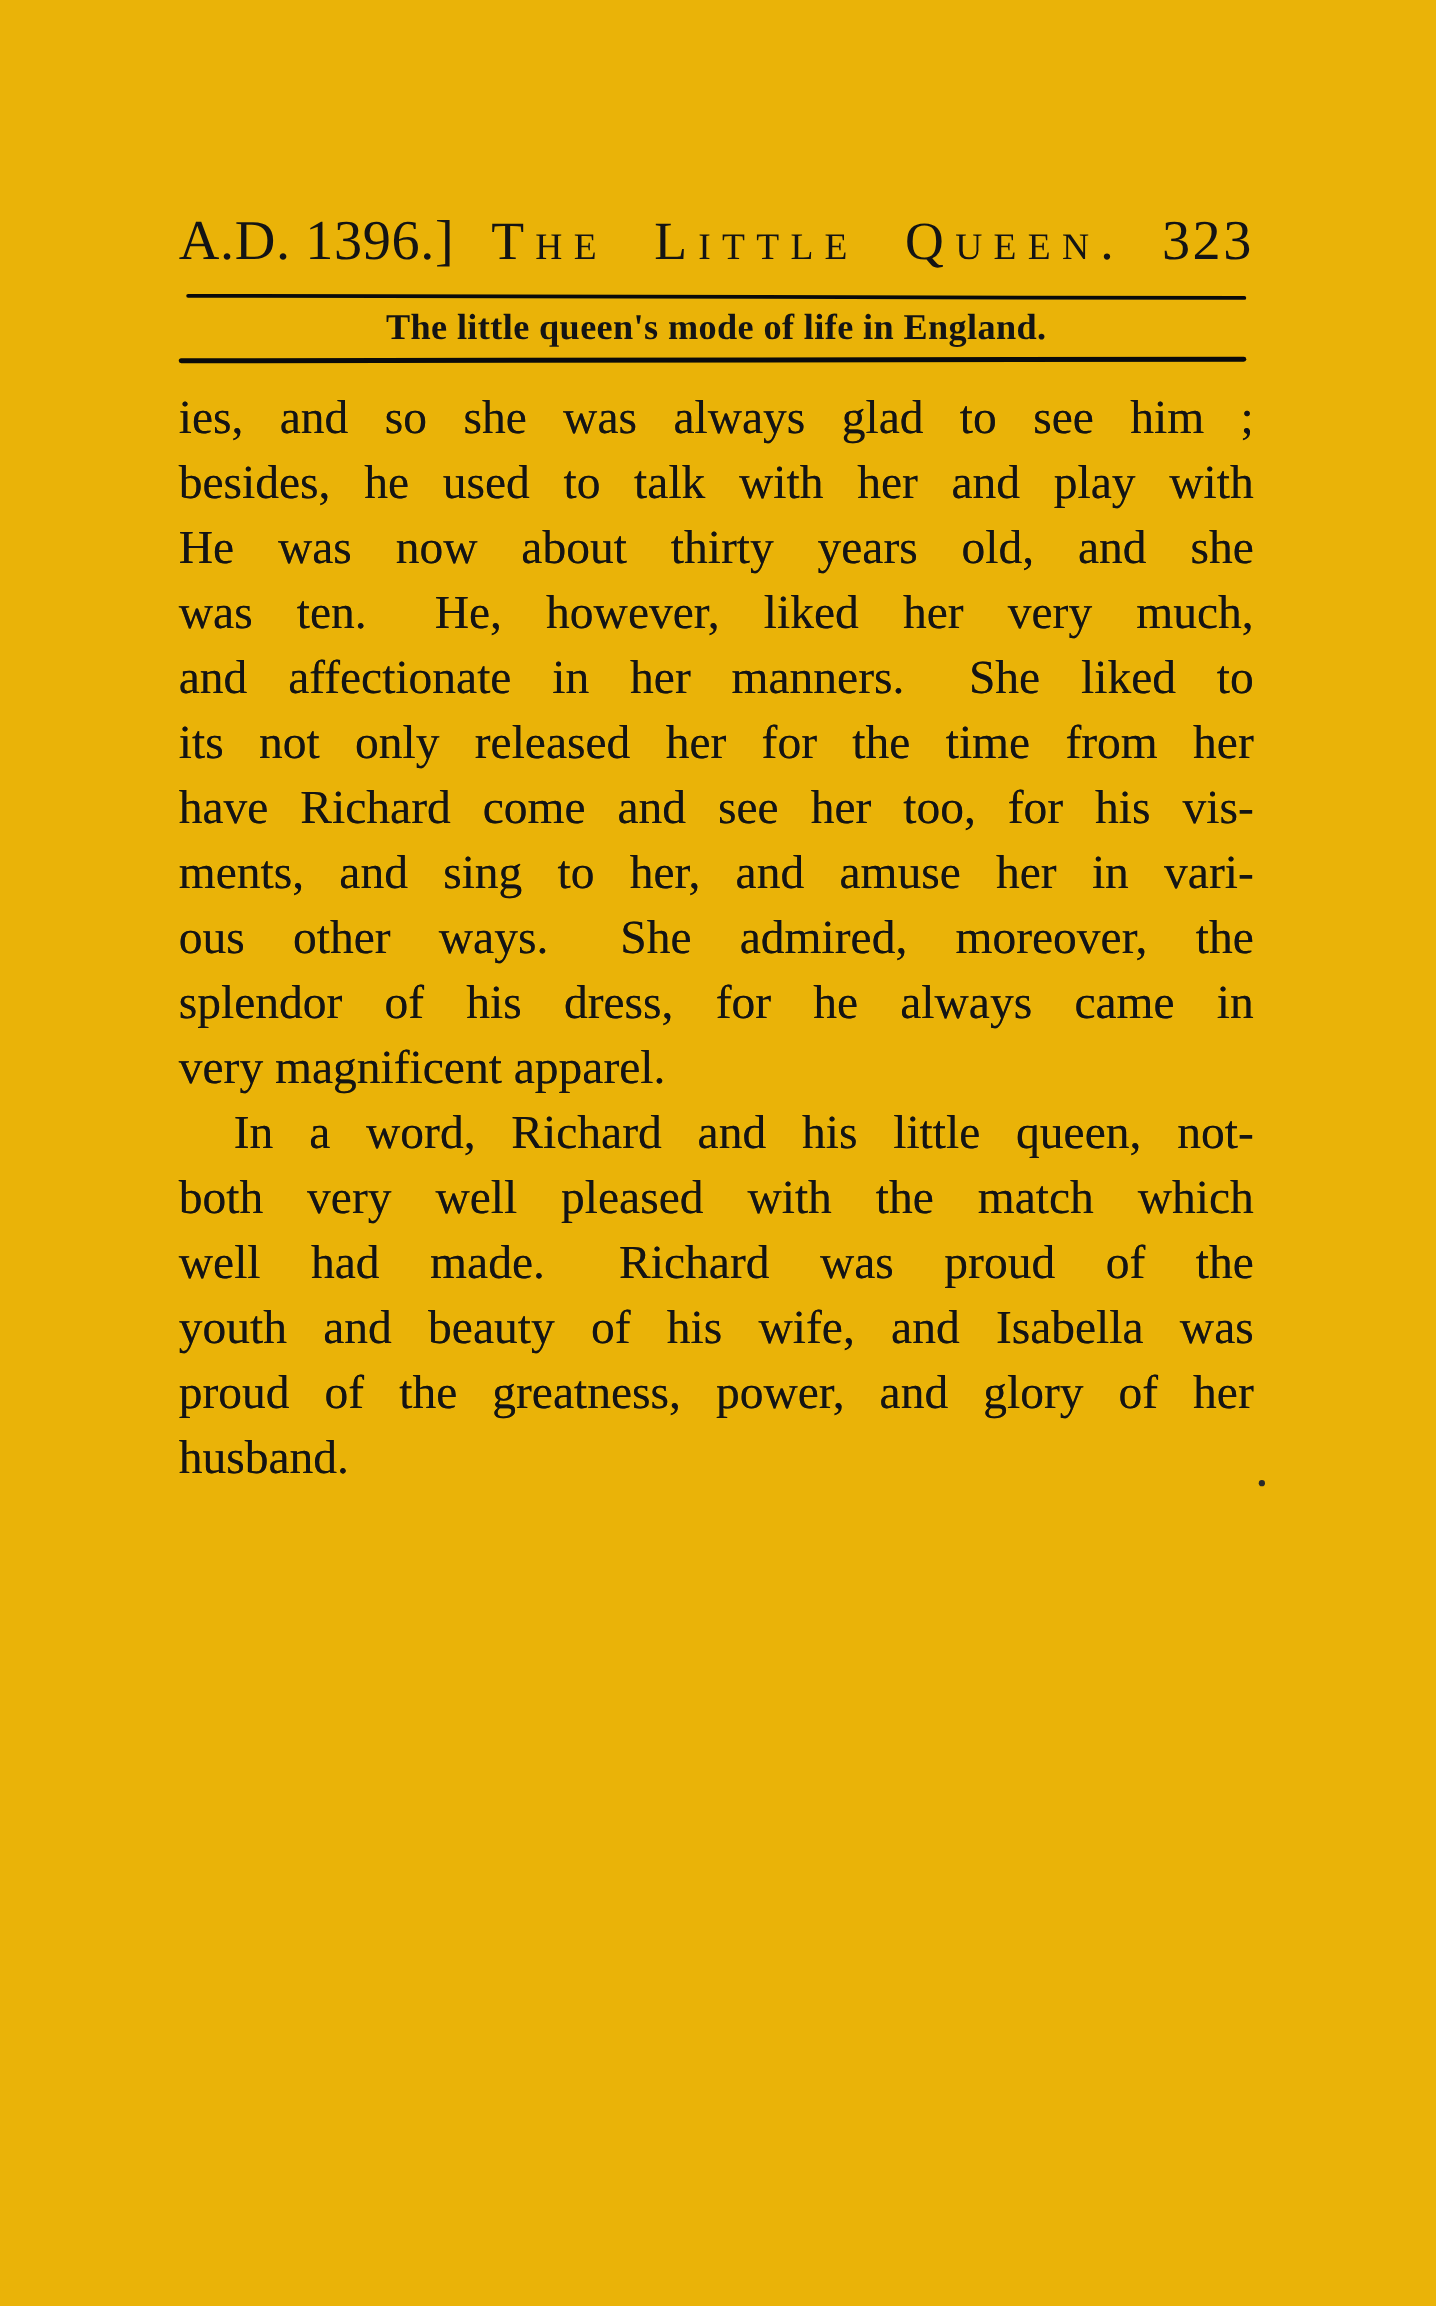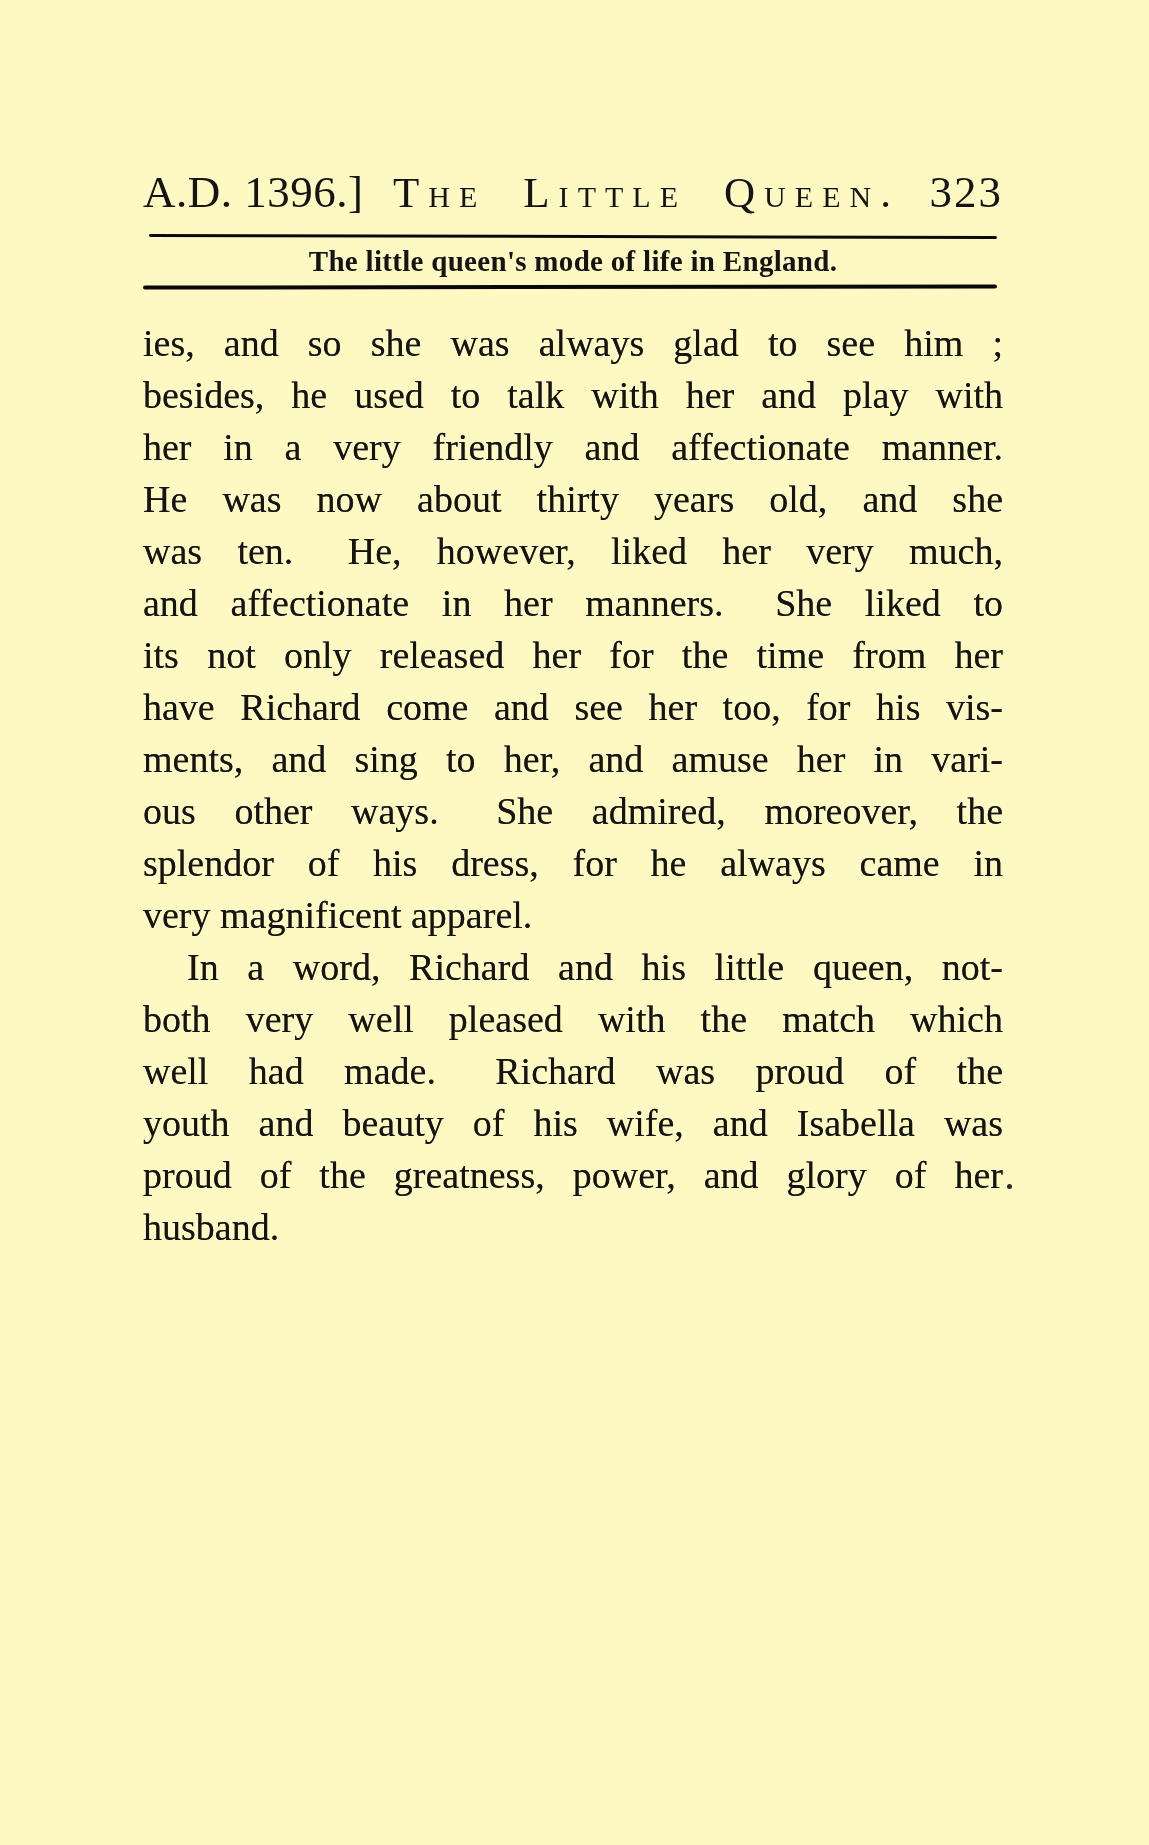--- a/index.html
+++ b/index.html
@@ -1,20 +1,20 @@
 <!DOCTYPE html>
 <html><head>
 <meta charset="utf-8">
 <style>
   html, body { margin: 0; padding: 0; background: #777; }
   .page {
     position: relative;
     width: 1149px;
     height: 1845px;
-    background: #fef9c3;
+    background: #eab308;
     font-family: "Liberation Serif", "DejaVu Serif", serif;
     color: #141414;
     overflow: hidden;
     margin: 0 auto;
   }
   .content {
     position: absolute;
     left: 143px;
     top: 168px;
     width: 860px;
@@ -59,21 +59,21 @@
   }
   .subtitle {
     margin-top: 7px;
     text-align: center;
     font-weight: bold;
     font-size: 29px;
     line-height: 33px;
     letter-spacing: 0.3px;
   }
   .body-text {
-    margin-top: 28px;
+    margin-top: 18px;
     font-size: 38px;
     line-height: 52px;
     text-shadow: 0 0 0.5px rgba(10,10,10,0.65);
   }
   .line {
     text-align: justify;
     text-align-last: justify;
   }
   .line.para-end {
     text-align-last: left;
@@ -105,21 +105,20 @@
 
     <div class="rule rule-top"></div>
 
     <div class="subtitle">The little queen's mode of life in England.</div>
 
     <div class="rule rule-bottom"></div>
 
     <div class="body-text" id="body-text">
         <div class="line">ies, and so she was always glad to see him ;</div>
         <div class="line">besides, he used to talk with her and play with</div>
-        <div class="line">her in a very friendly and affectionate manner.</div>
         <div class="line">He was now about thirty years old, and she</div>
         <div class="line">was ten.  He, however, liked her very much,</div>
         <div class="line">and affectionate in her manners.  She liked to</div>
         <div class="line">its not only released her for the time from her</div>
         <div class="line">have Richard come and see her too, for his vis-</div>
         <div class="line">ments, and sing to her, and amuse her in vari-</div>
         <div class="line">ous other ways.  She admired, moreover, the</div>
         <div class="line">splendor of his dress, for he always came in</div>
         <div class="line para-end">very magnificent apparel.</div>
         <div class="line indent">In a word, Richard and his little queen, not-</div>

